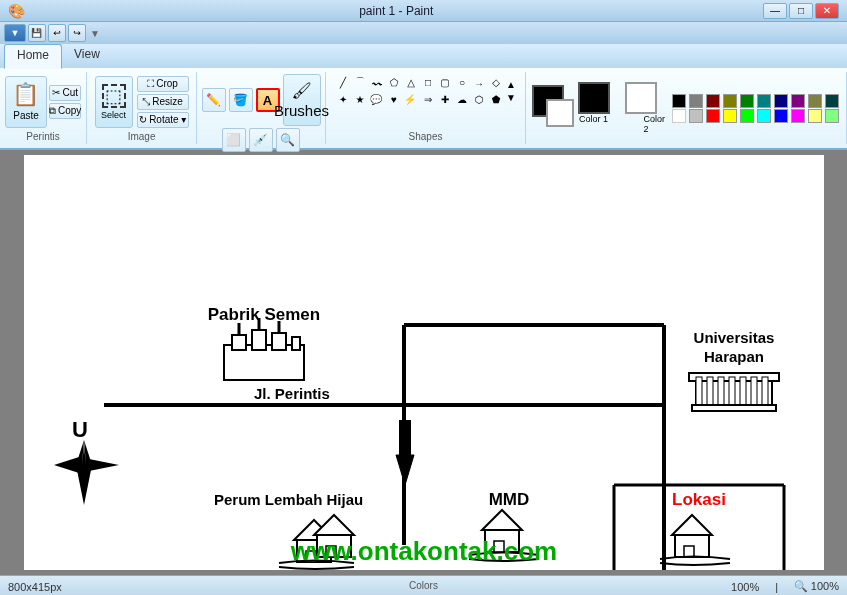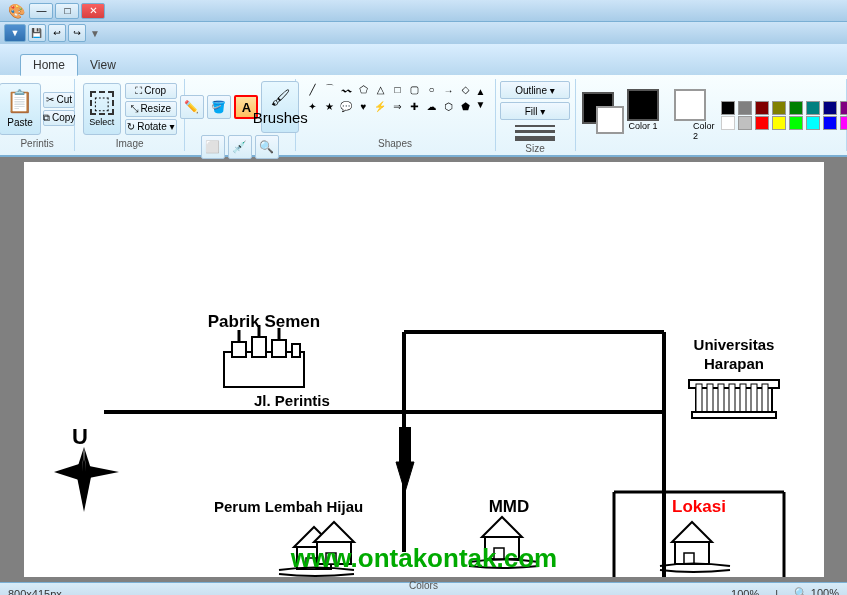--- a/index.html
+++ b/index.html
@@ -43,25 +43,24 @@
       background: linear-gradient(to bottom, #e8f4fd, #c5dff0);
       border: 1px solid #7aafd4;
       border-radius: 2px;
       cursor: pointer;
       display: flex; align-items: center; justify-content: center;
       font-size: 9px;
     }
 
     
     .ribbon-tabs {
-      height: 31px;
+      height: 24px;
       background: linear-gradient(to bottom, #daeeff, #b8d8ef);
       display: flex;
-      align-items: flex-end;
-      padding: 0 20px;
+      padding: 0 4px;
     }
     .ribbon-tab {
       padding: 3px 12px;
       font-size: 12px;
       cursor: pointer;
       border-radius: 3px 3px 0 0;
       color: #333;
     }
     .ribbon-tab.active {
       background: #f0f9ff;
@@ -246,20 +245,21 @@
       font-size: 11px;
       color: #333;
       gap: 16px;
     }
   </style>
 </head>
 <body>
 
 <div class="title-bar">
   <span style="font-size:14px; margin-right:4px;">🎨</span>
+  <span class="title-bar-title">paint 1 - Paint</span>
   <div class="title-bar-controls">
     <button class="title-bar-btn">—</button>
     <button class="title-bar-btn">□</button>
     <button class="title-bar-btn" style="background:linear-gradient(to bottom,#f86060,#d84040); color:#fff;">✕</button>
   </div>
 </div>
 
 <div class="quick-toolbar">
   <button class="quick-btn" style="width:22px; background:linear-gradient(to bottom,#5090d0,#3070b0); color:#fff; font-weight:bold;">▼</button>
   <button class="quick-btn">💾</button>
@@ -368,32 +368,20 @@
         </div>
         <div style="display:flex;flex-direction:column;gap:2px;">
           <span style="font-size:10px;cursor:pointer;">▲</span>
           <span style="font-size:10px;cursor:pointer;">▼</span>
         </div>
       </div>
     </div>
     <div class="ribbon-group-label">Shapes</div>
   </div>
 
-  <div class="ribbon-group outline-group">
-    <div class="ribbon-group-inner" style="flex-direction:column;gap:3px;">
-      <button class="outline-btn">Outline ▾</button>
-      <button class="outline-btn">Fill ▾</button>
-      <div style="display:flex;flex-direction:column;gap:3px;align-items:center;padding-top:2px;">
-        <div style="background:#555;width:40px;height:2px;"></div>
-        <div style="background:#555;width:40px;height:3px;"></div>
-        <div style="background:#555;width:40px;height:5px;"></div>
-      </div>
-    </div>
-    <div class="ribbon-group-label">Size</div>
-  </div>
 
   <div class="ribbon-group colors-group" style="flex-direction:row;align-items:center;gap:4px;min-width:220px;">
     <div style="display:flex;flex-direction:row;gap:2px;align-items:center;">
       <div style="position:relative;width:46px;height:46px;">
         <div style="position:absolute;top:0;left:0;width:32px;height:32px;background:#000;border:2px solid #555;"></div>
         <div style="position:absolute;top:14px;left:14px;width:28px;height:28px;background:#fff;border:2px solid #999;"></div>
       </div>
       <div style="display:flex;gap:4px;">
         <div style="display:flex;flex-direction:column;align-items:center;">
           <div style="width:32px;height:32px;background:#000;border:2px solid #555;"></div>

